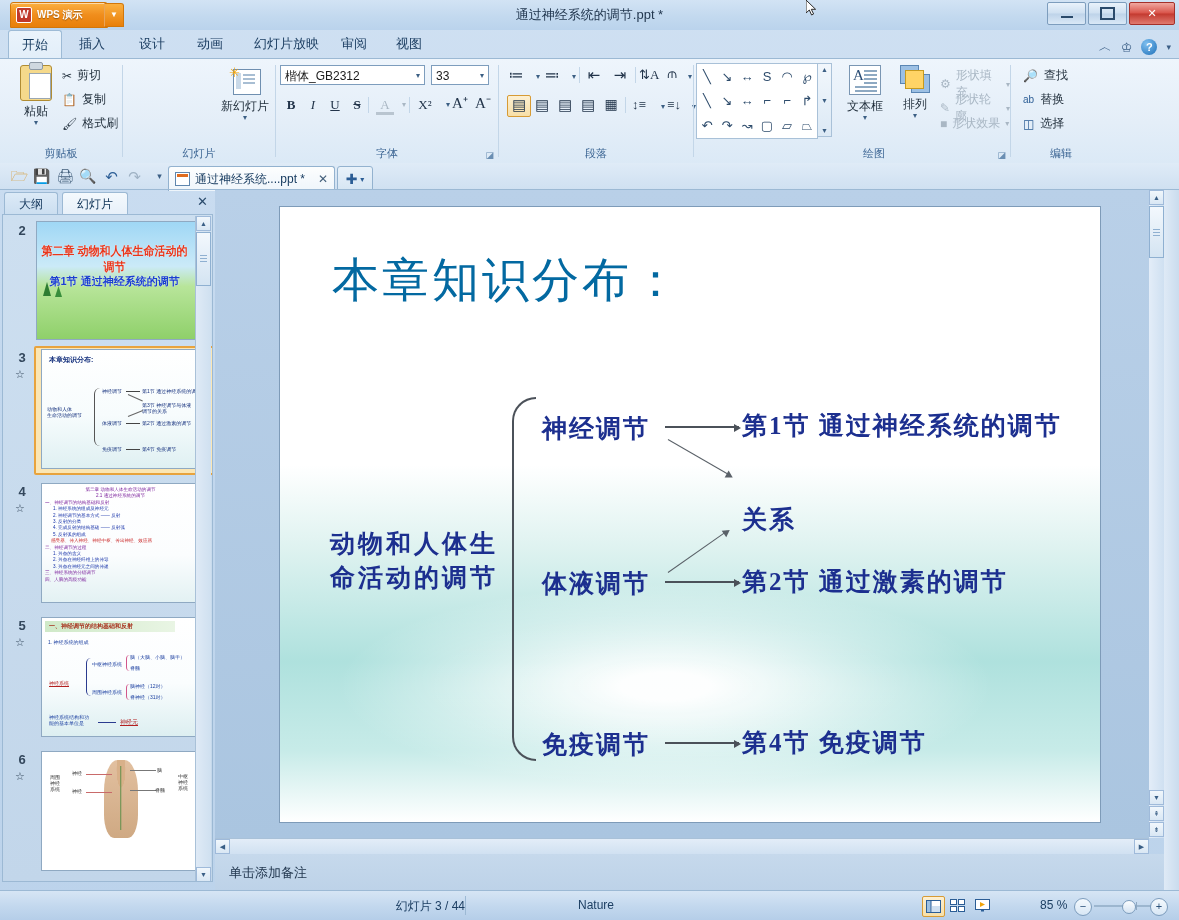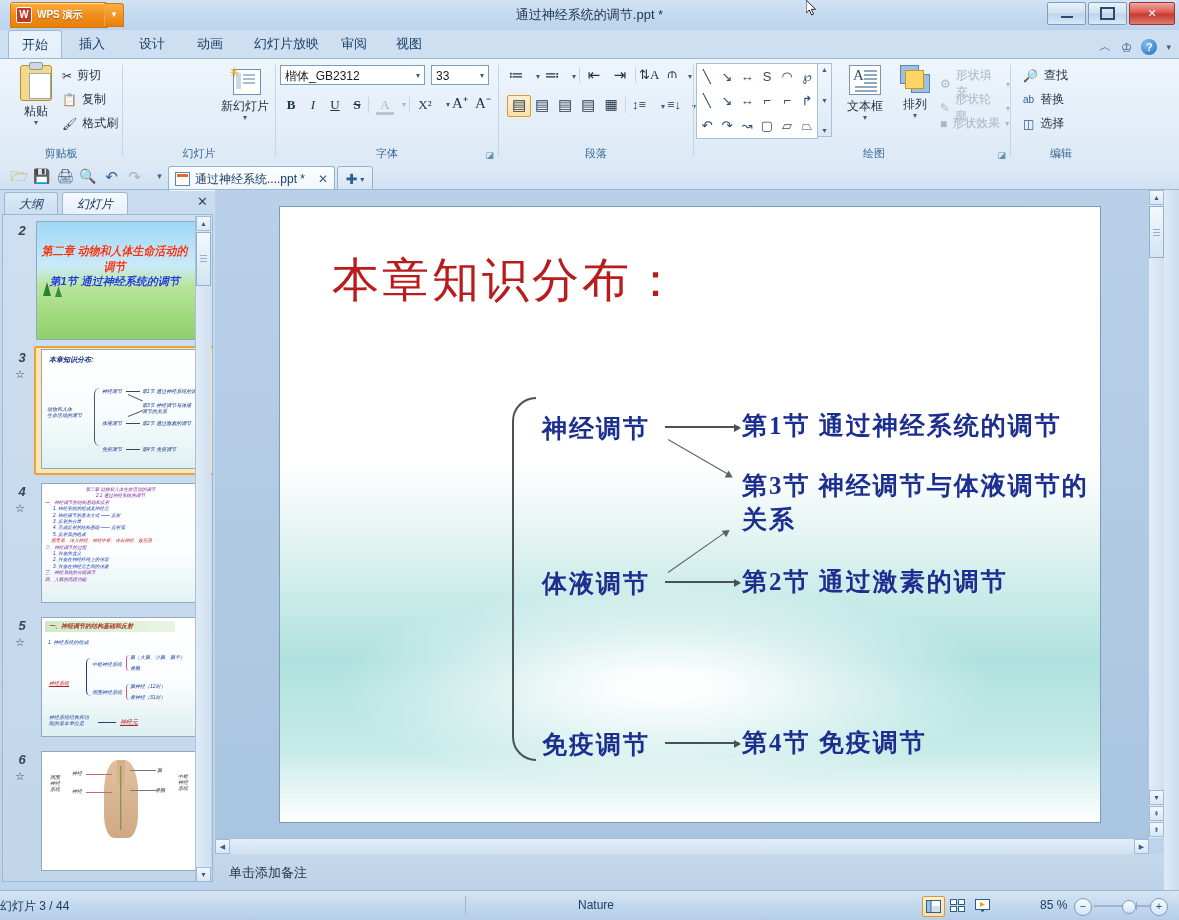--- a/index.html
+++ b/index.html
@@ -129,21 +129,21 @@
   .doctab{position:absolute;left:168px;top:3px;height:24px;
     background:linear-gradient(180deg,#fdfefe,#eef5fb);border:1px solid #93b2cf;
     border-bottom:none;border-radius:3px 3px 0 0;display:flex;align-items:center;
     padding:0 6px;gap:5px;font-size:12px;color:#14395e;}
   .tabicon{width:13px;height:12px;background:#fff;border:1px solid #5f86ae;position:relative;}
   .tabicon:after{content:"";position:absolute;left:1px;top:1px;right:1px;height:3px;background:#e06c1f;}
   .newtab{position:absolute;left:337px;top:3px;height:24px;width:34px;
     background:linear-gradient(180deg,#e9f2fa,#d5e5f3);border:1px solid #93b2cf;border-radius:3px;
     display:flex;align-items:center;justify-content:center;gap:3px;font-size:14px;color:#2b5d95;font-weight:bold;}
   
-  .leftpane{position:absolute;left:0;top:190px;width:258px;height:700px;font-style:italic;}
+  .leftpane{position:absolute;left:0;top:190px;width:258px;height:700px;}
   .lp-tabs{position:absolute;left:0;top:0;width:215px;height:24px;}
   .lp-tab{position:absolute;top:2px;height:22px;padding:0 14px;line-height:22px;font-size:12px;
     color:#1d3f63;background:linear-gradient(180deg,#dceaf7,#cbdef0);
     border:1px solid #9cb9d4;border-bottom:none;border-radius:3px 3px 0 0;}
   .lp-tab.active{background:linear-gradient(180deg,#f4f9fd,#e7f0f9);color:#0e3256;}
   .lp-close{position:absolute;right:7px;top:4px;font-size:13px;color:#2a4a6b;}
   .lp-body{position:absolute;left:2px;top:24px;width:211px;height:668px;
     background:linear-gradient(180deg,#cddff0,#c2d6ea);border:1px solid #9cb9d4;
     box-sizing:border-box;overflow:hidden;}
   .thumb-row{position:absolute;left:6px;width:200px;}
@@ -203,21 +203,21 @@
     background:linear-gradient(180deg,#b9d0e8,#aac5e0);}
   .slide{position:absolute;left:65px;top:17px;width:820px;height:615px;background:#fff;
     box-shadow:0 0 0 1px #7e9bb8;overflow:hidden;}
   .slide-bg{position:absolute;left:0;bottom:0;width:100%;height:58%;
     background:
       radial-gradient(ellipse 150px 46px at 47% 62%,rgba(255,255,255,.85) 0 30%,rgba(255,255,255,0) 62%),
       radial-gradient(ellipse 230px 72px at 47% 62%,rgba(255,255,255,.55) 0 42%,rgba(255,255,255,0) 70%),
       radial-gradient(ellipse 320px 100px at 47% 62%,rgba(255,255,255,.40) 0 50%,rgba(255,255,255,0) 74%),
       radial-gradient(ellipse 420px 132px at 47% 62%,rgba(255,255,255,.30) 0 56%,rgba(255,255,255,0) 78%),
       linear-gradient(180deg,rgba(255,255,255,1) 0%,rgba(214,239,236,.75) 22%,rgba(166,222,218,.9) 55%,rgba(196,234,231,.95) 80%,rgba(255,255,255,1) 100%);}
-  .slide-title{position:absolute;left:52px;top:42px;font-size:47px;color:#b91c1c;
+  .slide-title{position:absolute;left:52px;top:42px;font-size:47px;color:#0369a1;
     font-family:"Liberation Serif","DejaVu Serif",serif;letter-spacing:3px;}
   .node{position:absolute;font-size:25px;color:#1c2f8f;font-weight:bold;
     font-family:"Liberation Serif","DejaVu Serif",serif;letter-spacing:2px;white-space:nowrap;}
   .node.root{font-weight:bold;line-height:34px;letter-spacing:3px;}
   .brace{position:absolute;border:2px solid #4b5159;border-right:none;
     border-radius:26px 0 0 26px;}
   .arrowline{position:absolute;height:0;border-top:2px solid #4b5159;}
   .arrowline:after{content:"";position:absolute;right:-2px;top:-4px;
     border-left:7px solid #4b5159;border-top:4px solid transparent;border-bottom:4px solid transparent;}
   .diaglin{position:absolute;border-top:1.5px solid #5a6168;transform-origin:left center;}
@@ -231,21 +231,21 @@
   .vsb-outer{position:absolute;left:1164px;top:190px;width:15px;height:700px;
     background:linear-gradient(90deg,#dfeaf6,#cadcee);}
   
   .notes{position:absolute;left:215px;top:854px;width:949px;height:36px;
     background:linear-gradient(180deg,#c6d9ec,#bdd2e8);}
   .notes .txt{position:absolute;left:14px;top:10px;font-size:13px;color:#22374f;}
   
   .status{position:absolute;left:0;top:890px;width:1179px;height:30px;
     background:linear-gradient(180deg,#d6e5f4 0%,#c3d8ee 50%,#b4cde8 100%);
     border-top:1px solid #9cb9d4;}
-  .st-slide{position:absolute;left:0;top:7px;width:465px;text-align:left;
+  .st-slide{position:absolute;left:0;top:7px;width:465px;text-align:right;
     font-size:12px;color:#1d3f63;}
   .st-div{position:absolute;left:465px;top:5px;width:1px;height:19px;background:#9cb9d4;}
   .st-theme{position:absolute;left:466px;top:7px;width:260px;text-align:center;
     font-size:12px;color:#1d3f63;}
   .viewbtn{position:absolute;top:5px;width:21px;height:19px;
     display:flex;align-items:center;justify-content:center;}
   .viewbtn.active{border:1px solid #d79b35;background:linear-gradient(180deg,#fdf0d2,#f7dfa8);
     border-radius:2px;}
   .zoomtxt{position:absolute;left:1040px;top:7px;font-size:12px;color:#1d3f63;}
   .zcircle{position:absolute;top:7px;width:16px;height:16px;border-radius:50%;
@@ -638,26 +638,29 @@
   </div>
 
   <div class="stage">
     <div class="slide">
       <div class="slide-bg"></div>
 
       <div class="slide-title">本章知识分布：</div>
 
       <div class="brace" style="left:232px;top:190px;width:22px;height:360px;"></div>
 
+      <div class="node root" style="left:50px;top:320px;">
+        <span>动物和人体生</span><br>
+        <span>命活动的调节</span>
+      </div>
 
       <div class="node" style="left:262px;top:205px;">神经调节</div>
       <div class="arrowline" style="left:385px;top:219px;width:74px;"></div>
       <div class="node" style="left:462px;top:202px;">第1节 通过神经系统的调节</div>
 
-      <div class="node" style="left:462px;top:262px;">第3节 神经调节与体液调节的</div>
       <div class="node" style="left:462px;top:296px;">关系</div>
       <div class="diaglin" style="left:388px;top:232px;width:72px;transform:rotate(30deg);"></div>
       <div class="diaglin" style="left:388px;top:365px;width:72px;transform:rotate(-35deg);"></div>
 
       <div class="node" style="left:262px;top:360px;">体液调节</div>
       <div class="arrowline" style="left:385px;top:374px;width:74px;"></div>
       <div class="node" style="left:462px;top:358px;">第2节 通过激素的调节</div>
 
       <div class="node" style="left:262px;top:521px;">免疫调节</div>
       <div class="arrowline" style="left:385px;top:535px;width:74px;"></div>

